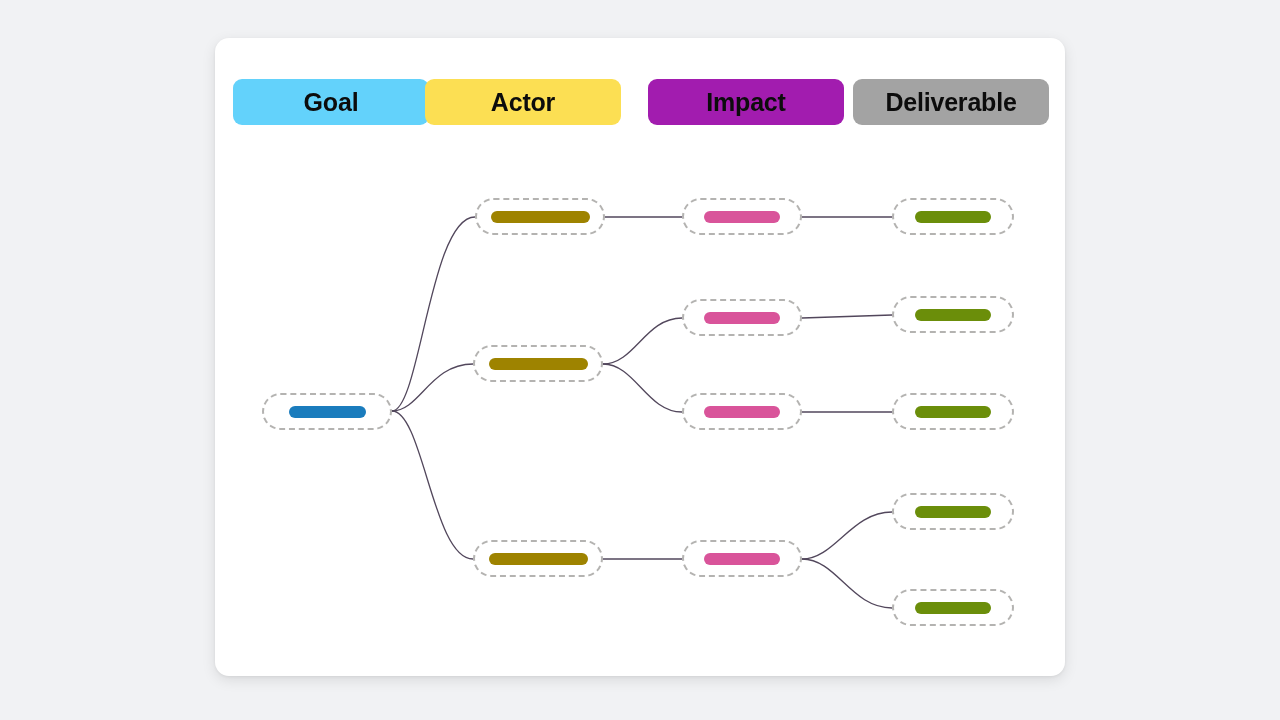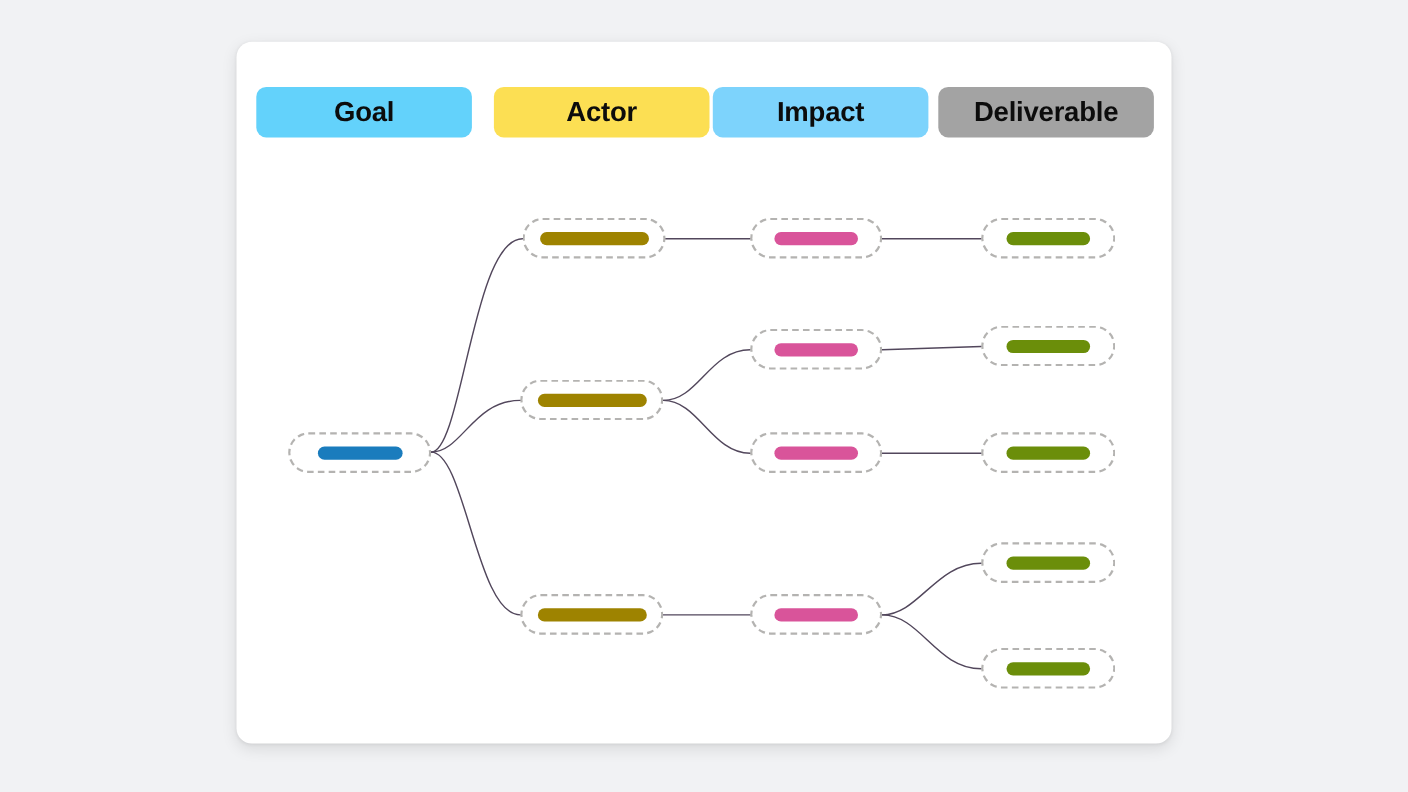--- a/index.html
+++ b/index.html
@@ -101,30 +101,30 @@
 
   <div id="columns-layer">
 
     <div class="column" style="left:18px;">
       <div class="column-body" style="background:#ddf1fd;"></div>
       <div class="column-header" style="background:#63d2fb;">
         <span class="column-header-label">Goal</span>
       </div>
     </div>
 
-    <div class="column" style="left:234px;">
+    <div class="column" style="left:210px;">
       <div class="column-body" style="background:#fdf6d9;"></div>
       <div class="column-header" style="background:#fcdf53;">
         <span class="column-header-label">Actor</span>
       </div>
     </div>
 
     <div class="column" style="left:433px;">
       <div class="column-body" style="background:#fde4f0;"></div>
-      <div class="column-header" style="background:#7dd3fc;">
+      <div class="column-header" style="background:#a21caf;">
         <span class="column-header-label">Impact</span>
       </div>
     </div>
 
     <div class="column" style="left:638px;">
       <div class="column-body" style="background:#eef8da;"></div>
       <div class="column-header" style="background:#a3a3a3;">
         <span class="column-header-label">Deliverable</span>
       </div>
     </div>

